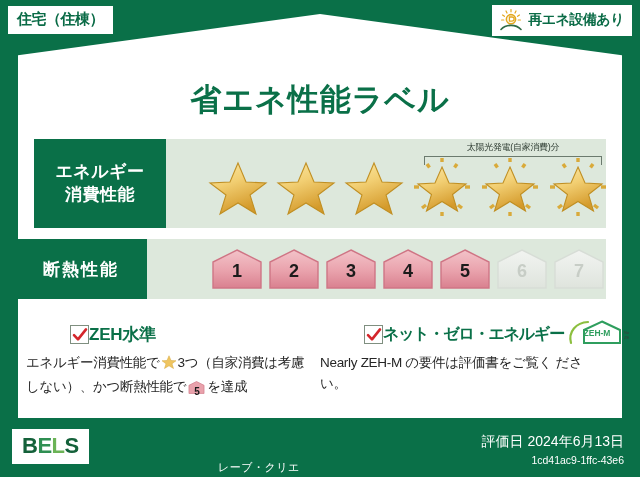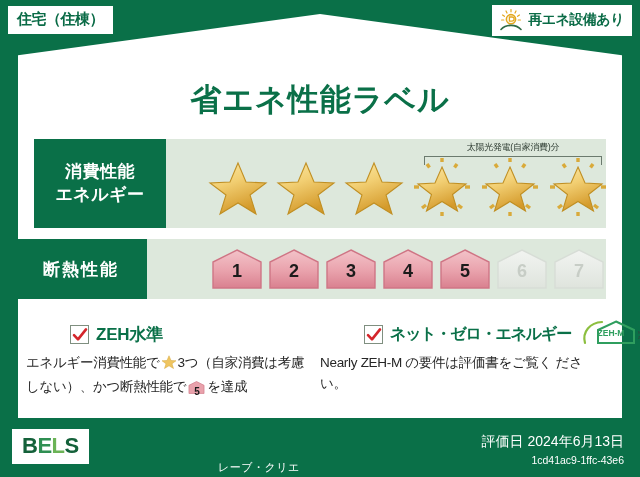--- a/index.html
+++ b/index.html
@@ -140,21 +140,21 @@
   .h-badge.off .num { color: #c7cdc6; }
 
   
   .claims {
     position: absolute; left: 26px; top: 322px;
     width: 588px; height: 85px;
     display: flex;
   }
   .claim { width: 50%; padding-right: 12px; }
   .claim-head {
-    display: flex; align-items: center; gap: 7px;
+    display: flex; align-items: center; gap: 0;
     height: 24px;
     padding-left: 44px;
   }
   .checkbox {
     width: 19px; height: 19px;
     border: 1.5px solid #7f8f80;
     background: #fff;
     position: relative;
     flex: 0 0 19px;
   }
@@ -242,22 +242,22 @@
         <path d="M3.0 21.5 C 8 16.0, 18 16.0, 23 21.5" fill="none" stroke="#2f6b45" stroke-width="1.6" stroke-linecap="round"></path>
       </svg>
     </span>
     <span class="txt">再エネ設備あり</span>
   </div>
 
   <div class="title-main">省エネ性能ラベル</div>
 
   <div class="row row-energy">
     <div class="row-label">
+      <span>エネルギー</span>
       <span>消費性能</span>
-      <span>エネルギー</span>
     </div>
     <div class="row-body">
 
       <div class="solar-annot">
         <div class="cap">太陽光発電(自家消費)分</div>
         <div class="bracket"></div>
       </div>
 
       <div class="stars">
 

